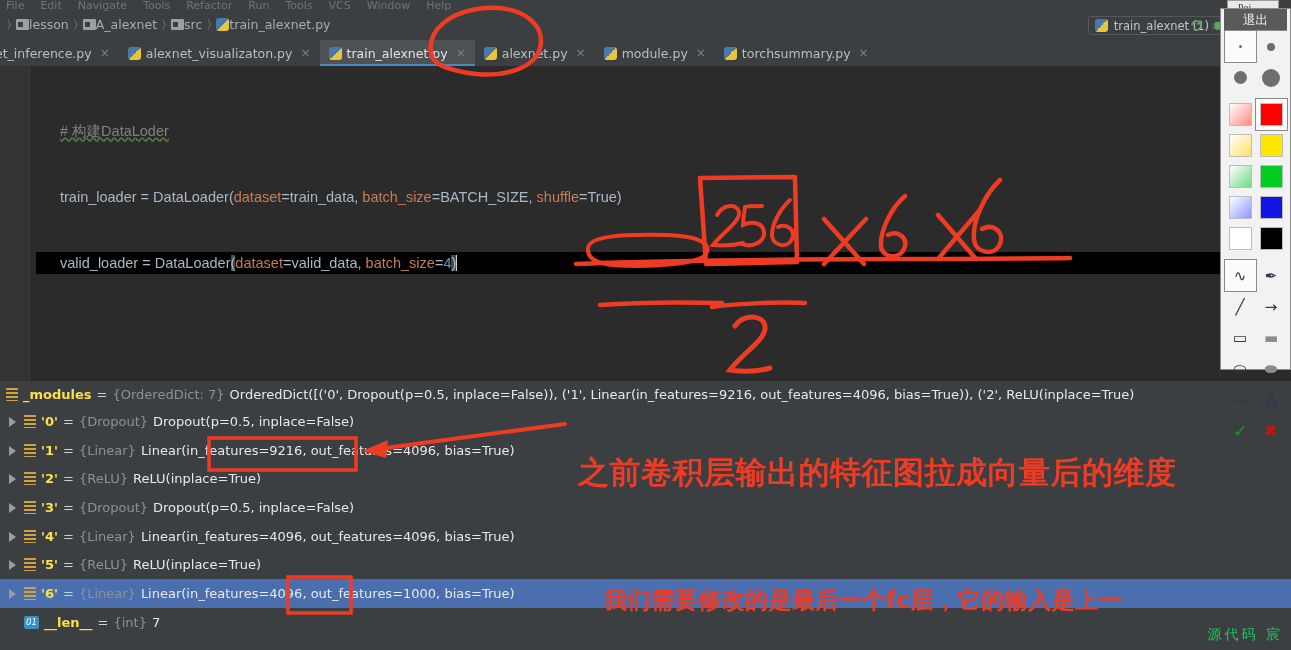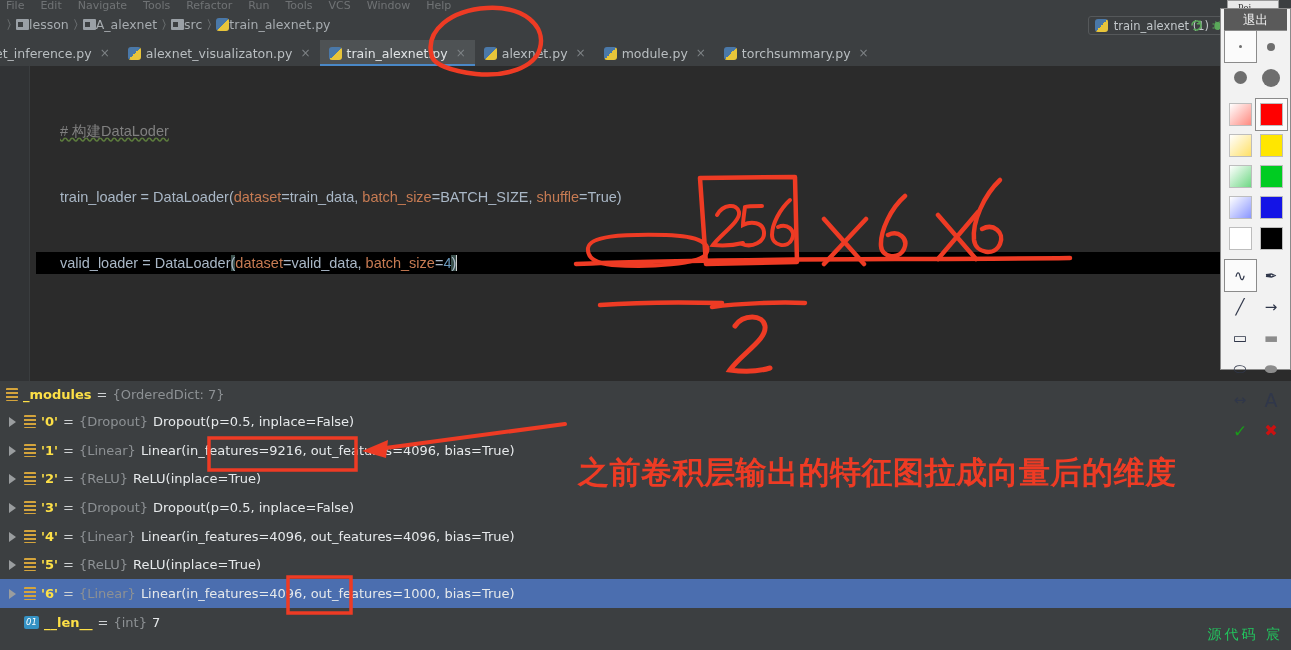--- a/index.html
+++ b/index.html
@@ -310,20 +310,21 @@
     </div>
   </div>
 
   <div class="debug">
 
     <div class="drow" style="height:26px">
       <i class="ic-list"></i>
       <span class="dkey">_modules</span>
       <span class="deq">=</span>
       <span class="dtype">{OrderedDict: 7}</span>
+      <span class="dval">OrderedDict([('0', Dropout(p=0.5, inplace=False)), ('1', Linear(in_features=9216, out_features=4096, bias=True)), ('2', ReLU(inplace=True)</span>
     </div>
 
     <div class="drow">
       <i class="arrow"></i>
       <i class="ic-list"></i>
       <span class="dkey">'0'</span>
       <span class="deq">=</span>
       <span class="dtype">{Dropout}</span>
       <span class="dval">Dropout(p=0.5, inplace=False)</span>
     </div>
@@ -419,20 +420,21 @@
 
     <rect x="209" y="438" width="147" height="32" fill="none" stroke="#ee3b24" stroke-width="3.5"></rect>
 
     <path d="M565 424 L378 449" fill="none" stroke="#ee3b24" stroke-width="4" stroke-linecap="round"></path>
     <path d="M362 451 L388 440 L386 458 Z" fill="#ee3b24"></path>
 
     <rect x="288" y="577" width="63" height="36" fill="none" stroke="#ee3b24" stroke-width="3.5"></rect>
   </svg>
 
   <div class="anno-text" style="left:578px; top:452px; font-size:31px;">之前卷积层输出的特征图拉成向量后的维度</div>
+  <div class="anno-text" style="left:604px; top:585px; font-size:23px;">我们需要修改的是最后一个fc层，它的输入是上一</div>
 
   <div class="watermark">源代码  宸</div>
 
   <div class="pal-title">
     <span>Poi...</span>
   </div>
   <div class="palette">
     <div class="pal-exit">退出</div>
 
     <div class="pal-grid">

